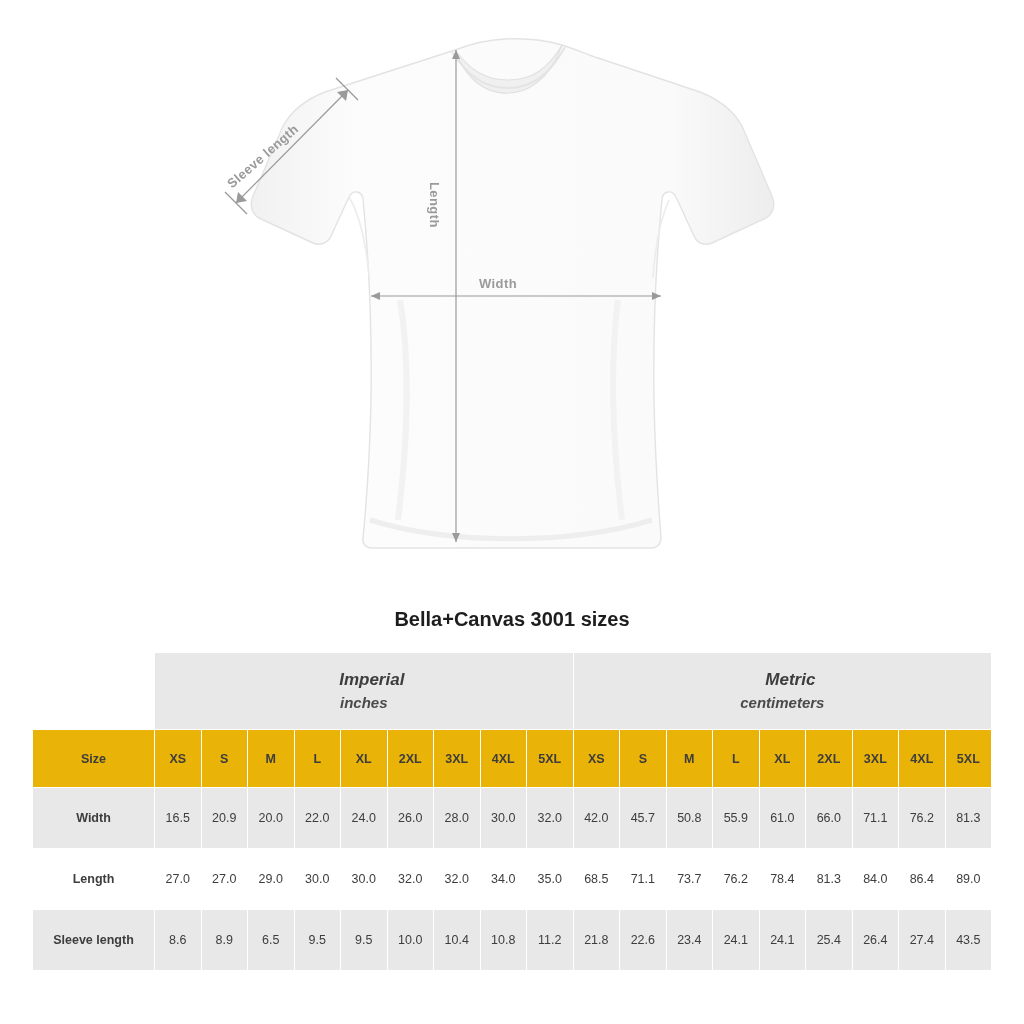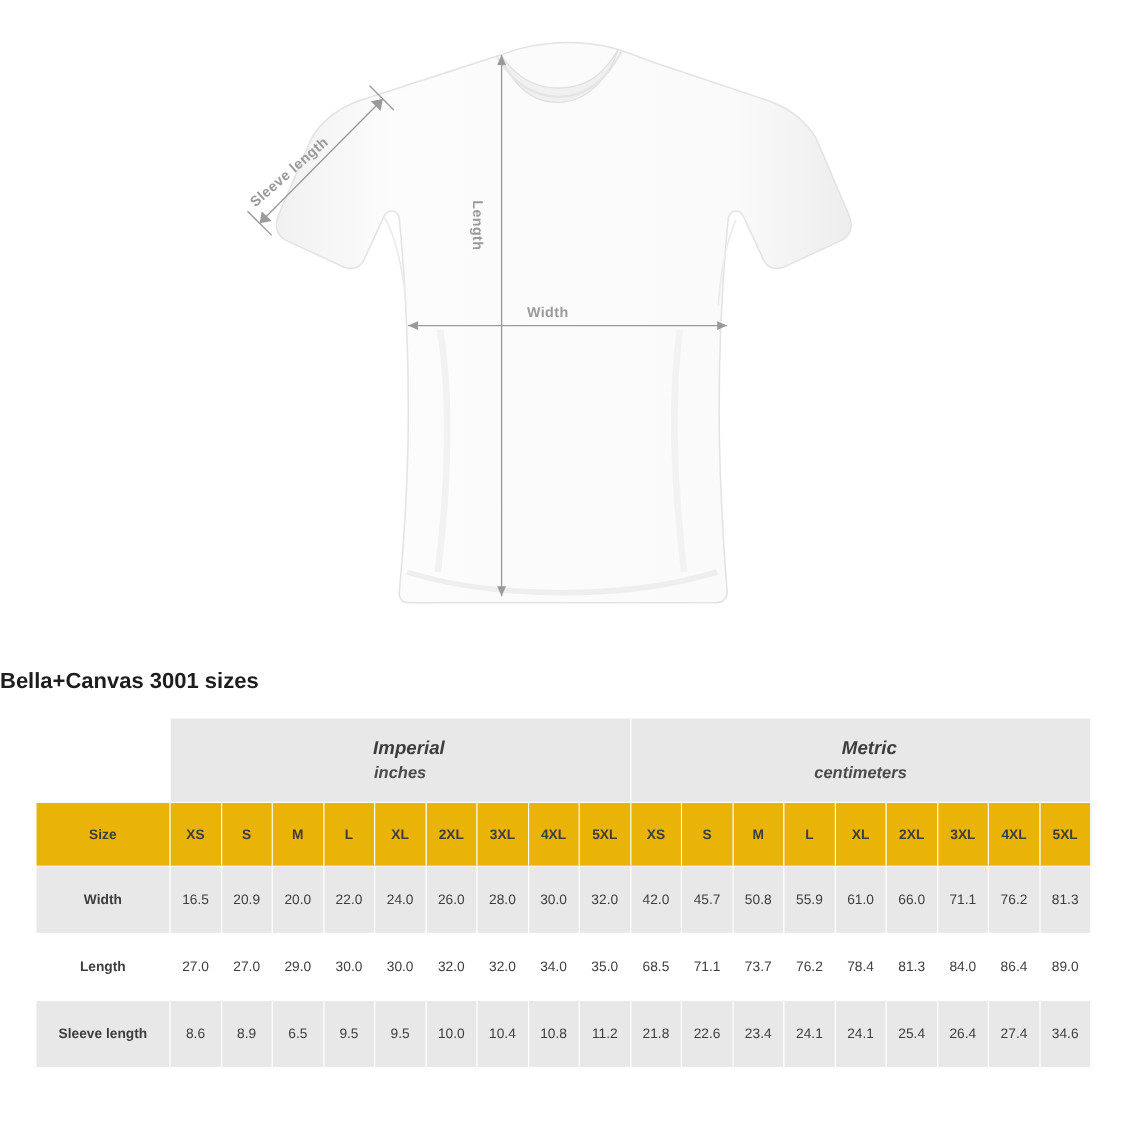--- a/index.html
+++ b/index.html
@@ -59,20 +59,21 @@
   }
   .dim-sleeve {
     left: 234px;
     top: 176px;
     transform: rotate(-41deg);
     transform-origin: left bottom;
   }
 
   
   .title-block {
+    text-align: center;
     margin-top: 28px;
   }
   .chart-title {
     font-size: 20px;
     font-weight: bold;
     color: #1d1d1d;
     margin: 0;
   }
   .chart-note {
     font-size: 12.5px;
@@ -331,19 +332,19 @@
           <td>10.8</td>
           <td>11.2</td>
           <td>21.8</td>
           <td>22.6</td>
           <td>23.4</td>
           <td>24.1</td>
           <td>24.1</td>
           <td>25.4</td>
           <td>26.4</td>
           <td>27.4</td>
-          <td>34.6</td>
+          <td>43.5</td>
         </tr>
       </tbody>
     </table>
   </div>
 
 </div>
 
 </body></html>

